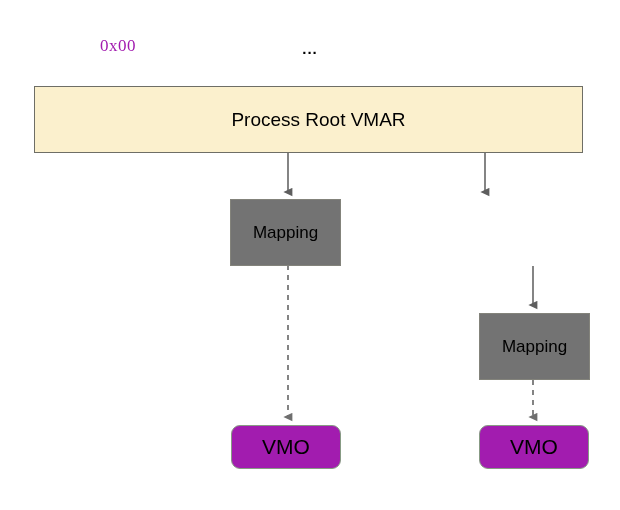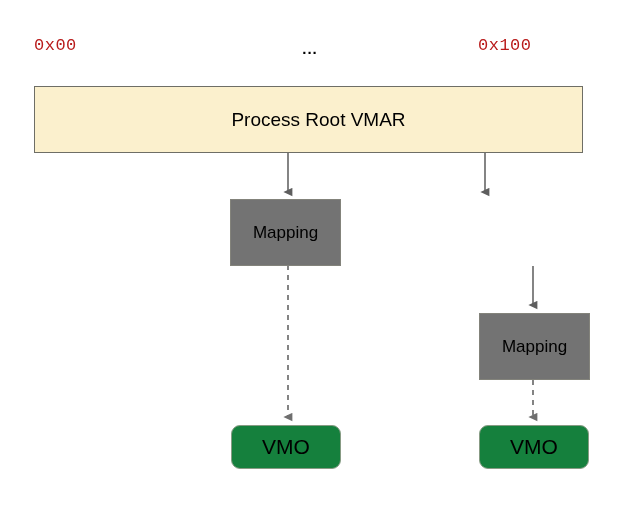--- a/index.html
+++ b/index.html
@@ -18,25 +18,25 @@
   }
   #diagram-canvas {
     position: absolute;
     left: 0;
     top: 0;
     width: 620px;
     height: 510px;
   }
   .axis-label {
     position: absolute;
-    font-family: Liberation Mono, monospace;
+    font-family: Liberation Serif, serif;
     font-size: 17px;
-    color: #b91c1c;
+    color: #a21caf;
     white-space: nowrap;
-    text-align: left;
+    text-align: right;
     letter-spacing: 0.5px;
   }
   .ellipsis-label {
     position: absolute;
     font-family: "Liberation Sans", sans-serif;
     font-size: 15px;
     color: #000000;
     white-space: nowrap;
     text-align: center;
     letter-spacing: 1px;
@@ -55,21 +55,21 @@
     background: #fbf0cd;
     border: 1.4px solid #6e6e66;
     font-size: 19px;
   }
   .node-mapping {
     background: #737373;
     border: 1.4px solid #83837b;
     font-size: 17px;
   }
   .node-vmo {
-    background: #15803d;
+    background: #a21caf;
     border: 1.4px solid #879b84;
     border-radius: 9px;
     font-size: 21px;
   }
   .edge-layer {
     position: absolute;
     left: 0;
     top: 0;
     width: 620px;
     height: 510px;
@@ -78,21 +78,20 @@
 </style>
 </head>
 <body>
 
 <div id="diagram-canvas">
 
   <div class="axis-label" style="left: 34px; top: 36px; width: 102px;">0x00</div>
 
   <div class="ellipsis-label" style="left: 280px; top: 40px; width: 60px;">...</div>
 
-  <div class="axis-label" style="left: 478px; top: 36px; width: 106px;">0x100</div>
 
   <svg class="edge-layer" viewBox="0 0 620 510" width="620" height="510">
     <defs>
       <marker id="arrow-solid" markerWidth="10" markerHeight="10" refX="4.2" refY="5" orient="auto" markerUnits="userSpaceOnUse">
         <path d="M 0 0.6 L 8.4 0.6 L 4.2 9.6 z" fill="#5e5e5e"></path>
       </marker>
       <marker id="arrow-dashed" markerWidth="10" markerHeight="10" refX="4.2" refY="5" orient="auto" markerUnits="userSpaceOnUse">
         <path d="M 0 0.6 L 8.4 0.6 L 4.2 9.6 z" fill="#6f6f6f"></path>
       </marker>
     </defs>

